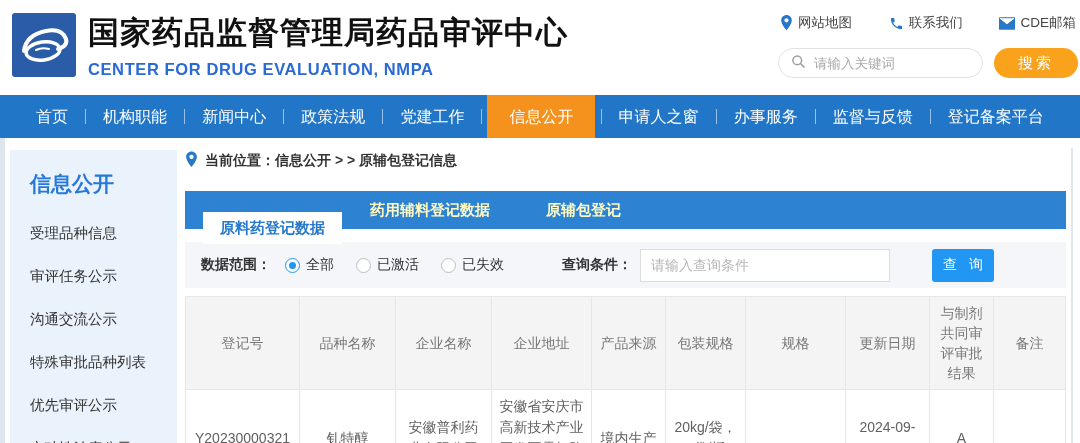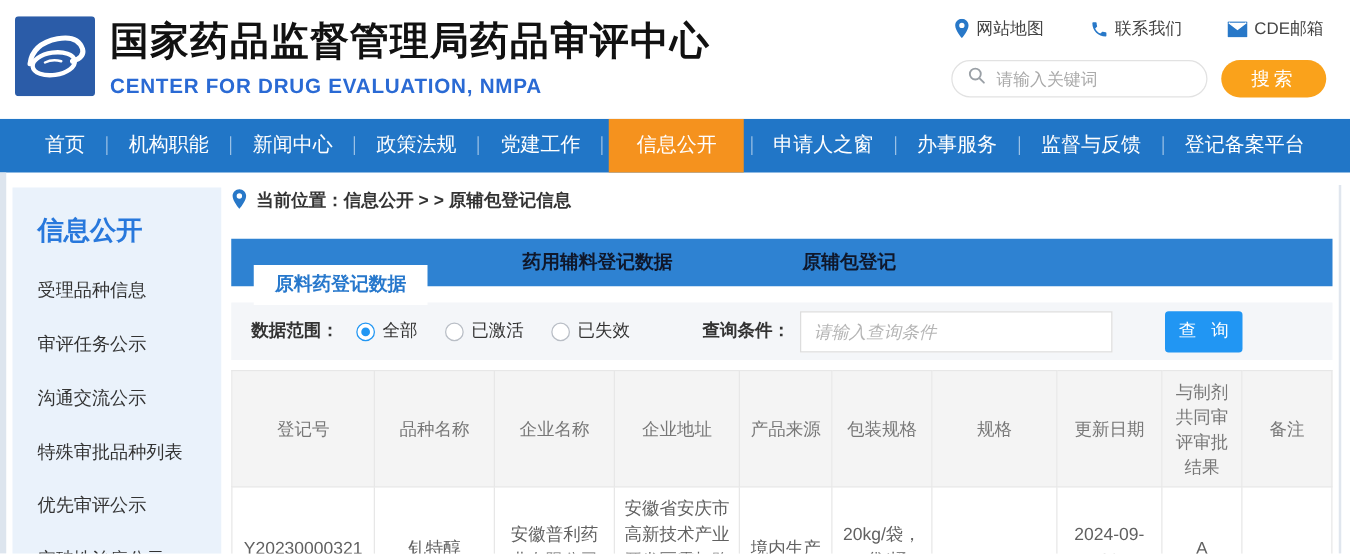--- a/index.html
+++ b/index.html
@@ -6,21 +6,21 @@
   html,body { background:#fff; }
   body { font-family:"Liberation Sans","DejaVu Sans",sans-serif; }
   .page { position:relative; width:1080px; height:443px; overflow:hidden; background:#fff; }
 
   
   .header { position:relative; height:95px; background:#fff; }
   .logo { position:absolute; left:12px; top:13px; width:64px; height:64px; }
   .title-block { position:absolute; left:88px; top:12px; }
   .site-title { font-size:31px; font-weight:bold; color:#111; letter-spacing:1px; }
   .site-subtitle { margin-top:6px; font-size:16.5px; font-weight:bold; color:#2a6ad4; letter-spacing:.6px; }
-  .header-right { position:absolute; right:19px; top:10px; width:300px; }
+  .header-right { position:absolute; right:2px; top:10px; width:300px; }
   .quick-links { display:flex; justify-content:space-between; align-items:center; padding:4px 2px 0 2px; }
   .qlink { display:flex; align-items:center; gap:5px; font-size:13.5px; color:#444; cursor:pointer; }
   .qlink svg { display:block; }
   .search-row { margin-top:16px; display:flex; align-items:center; justify-content:space-between; }
   .search-pill { display:flex; align-items:center; gap:8px; width:205px; height:30px; border:1px solid #e2e2e2; border-radius:16px; padding:0 12px; background:#fff; }
   .search-pill input { border:none; outline:none; width:150px; font-size:13.5px; color:#333; background:transparent; font-family:inherit; }
   .search-pill input::placeholder { color:#aaa; }
   .search-btn { width:84px; height:30px; border:none; border-radius:16px; background:#faa21b; color:#fff; font-size:15px; letter-spacing:3px; cursor:pointer; font-family:inherit; }
 
   
@@ -35,32 +35,32 @@
   .right-border { position:absolute; right:7px; top:148px; bottom:0; width:2px; background:#e0e6ee; }
 
   .sidebar { margin-left:10px; width:170px; background:#eaf2fb; min-height:305px; padding:20px 0 0 20px; }
   .sidebar-title { color:#2878dc; font-size:21px; font-weight:bold; margin-bottom:26px; }
   .sidebar-item { font-size:14.5px; color:#333; margin-bottom:24px; line-height:19px; cursor:pointer; }
 
   .main { flex:1; margin:0 14px 0 8px; }
   .breadcrumb { display:flex; align-items:center; gap:7px; height:22px; font-size:14px; font-weight:600; color:#333; }
 
   .tabs { display:flex; align-items:flex-start; height:38px; background:#2e82d2; margin-top:19px; }
-  .tab { color:#0f172a; font-size:15px; font-weight:bold; line-height:38px; padding:0 28px; cursor:pointer;margin-left:48px; }
+  .tab { color:#fef9c3; font-size:15px; font-weight:bold; line-height:38px; padding:0 28px; cursor:pointer; }
   .tab.active { background:#fff; color:#2778cc; line-height:32px; height:32px; margin-top:21px; margin-left:18px; padding:0 17px; }
 
   .filter { display:flex; align-items:center; height:46px; background:#f4f6f9; margin-top:13px; padding:0 16px; }
   .filter-label { font-size:14px; font-weight:bold; color:#333; }
   .radio-group { display:flex; align-items:center; gap:22px; margin-left:14px; }
   .radio-opt { display:flex; align-items:center; gap:6px; font-size:14px; color:#333; cursor:pointer; }
   .radio-circle { width:15px; height:15px; border-radius:50%; border:1px solid #b9bec6; background:#fff; position:relative; }
   .radio-circle.on { border-color:#2196f3; }
   .radio-circle.on::after { content:""; position:absolute; left:3px; top:3px; width:7px; height:7px; border-radius:50%; background:#2196f3; }
   .query-label { margin-left:auto; font-size:14px; font-weight:bold; color:#333; }
-  .query-input { margin-left:8px; width:250px; height:33px; border:1px solid #ddd; background:#fff; font-size:14px; color:#333; padding:0 10px; outline:none; font-family:inherit;font-style:italic; }
+  .query-input { margin-left:8px; width:250px; height:33px; border:1px solid #ddd; background:#fff; font-size:14px; color:#333; padding:0 10px; outline:none; font-family:inherit; }
   .query-input::placeholder { color:#b5b5b5; }
   .query-btn { margin-left:42px; margin-right:56px; width:62px; height:33px; background:#2196f3; color:#fff; border:none; border-radius:3px; font-size:14px; cursor:pointer; font-family:inherit; letter-spacing:4px; padding-left:4px; }
 
   table.data { border-collapse:collapse; margin-top:8px; table-layout:fixed; width:880px; }
   table.data th, table.data td { border:1px solid #e7e7e7; font-size:14px; text-align:center; vertical-align:middle; padding:6px 6px; }
   table.data th { background:#f4f4f4; color:#777; font-weight:normal; height:62px; line-height:20px; }
   table.data td { color:#616161; height:78px; line-height:21px; background:#fff; }
 </style>
 </head>
 <body>

